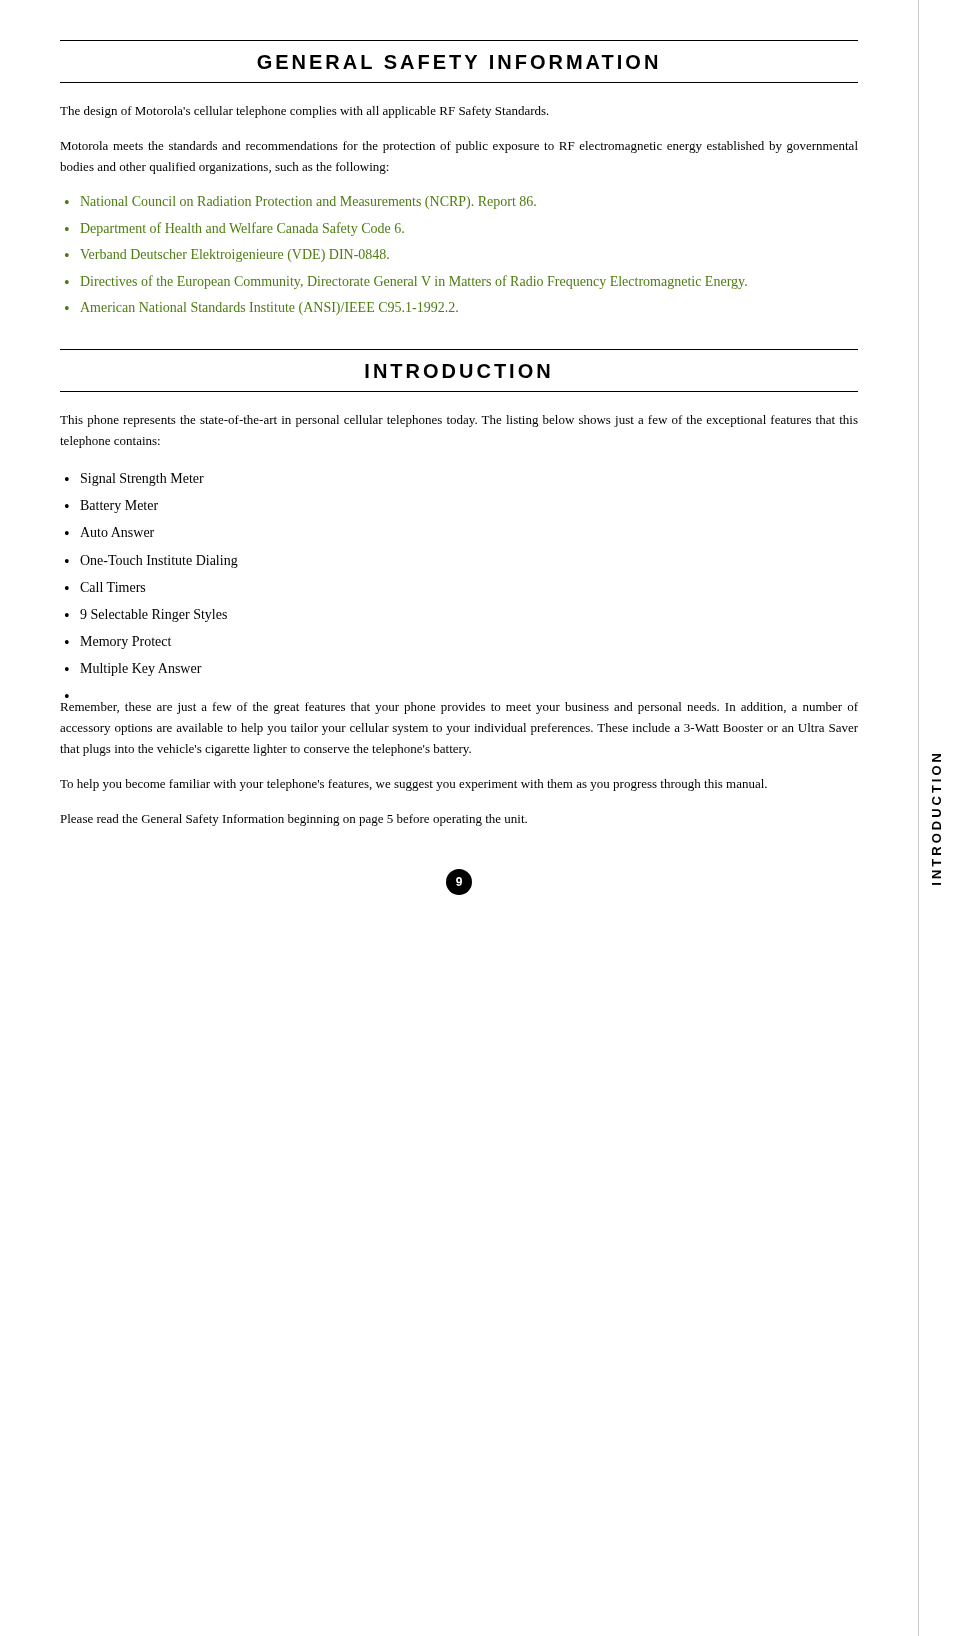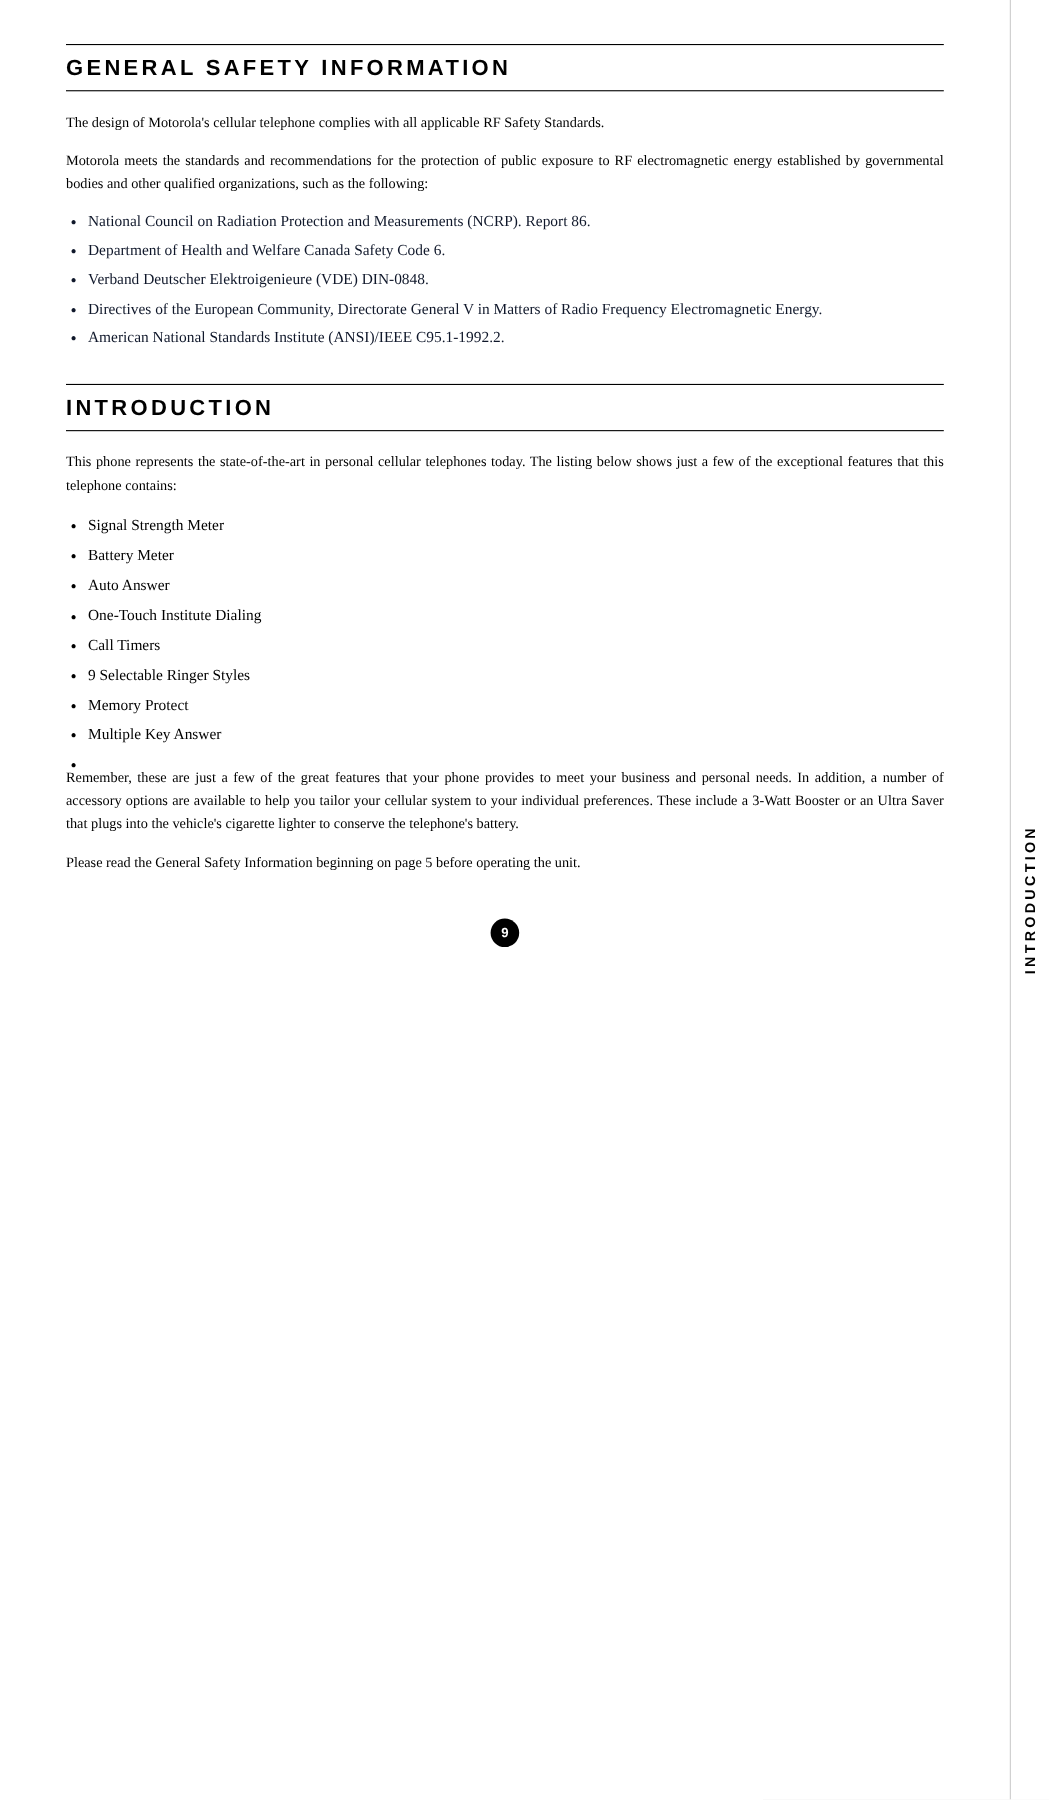--- a/index.html
+++ b/index.html
@@ -48,21 +48,21 @@
       font-weight: bold;
       font-size: 13px;
       letter-spacing: 3px;
       text-transform: uppercase;
       color: #000000;
       user-select: none;
     }
 
     
     .section-title {
-      text-align: left;
+      text-align: center;
       font-family: 'Arial', sans-serif;
       font-weight: bold;
       font-size: 20px;
       letter-spacing: 3px;
       text-transform: uppercase;
       color: #000000;
       margin-bottom: 8px;
       margin-top: 10px;
     }
 
@@ -78,21 +78,21 @@
     .bullet-list {
       margin: 0 0 14px 0;
       padding: 0;
       list-style: none;
     }
 
     .bullet-list li {
       font-family: 'Georgia', serif;
       font-size: 14px;
       line-height: 1.6;
-      color: #0f172a;
+      color: #4d7c0f;
       text-align: justify;
       padding-left: 20px;
       position: relative;
       margin-bottom: 4px;
     }
 
     .bullet-list li::before {
       content: '•';
       position: absolute;
       left: 4px;
@@ -211,20 +211,21 @@
         <div class="col-item">Auto Answer</div>
         <div class="col-item">One-Touch Institute Dialing</div>
         <div class="col-item">Call Timers</div>
         <div class="col-item">9 Selectable Ringer Styles</div>
         <div class="col-item">Memory Protect</div>
         <div class="col-item">Multiple Key Answer</div>
         <div class="col-item"></div>
       </div>
 
       <p class="body-text">Remember, these are just a few of the great features that your phone provides to meet your business and personal needs. In addition, a number of accessory options are available to help you tailor your cellular system to your individual preferences. These include a 3-Watt Booster or an Ultra Saver that plugs into the vehicle's cigarette lighter to conserve the telephone's battery.</p>
+      <p class="body-text">To help you become familiar with your telephone's features, we suggest you experiment with them as you progress through this manual.</p>
       <p class="body-text">Please read the General Safety Information beginning on page 5 before operating the unit.</p>
     </div>
 
     <div class="page-number-container">
       <div class="page-number-circle">9</div>
     </div>
 
   </div>
 
   <div class="sidebar-tab">

